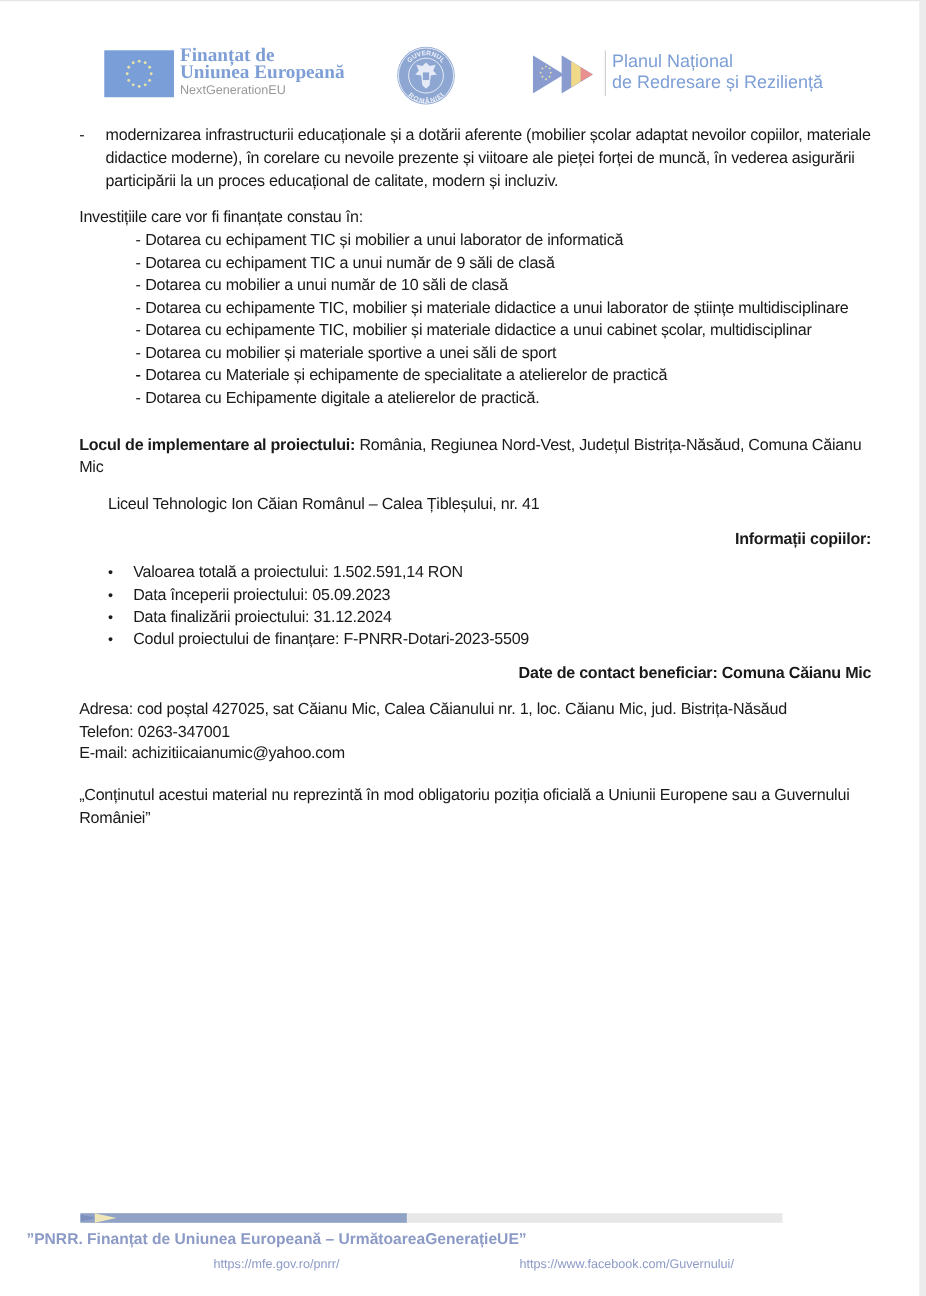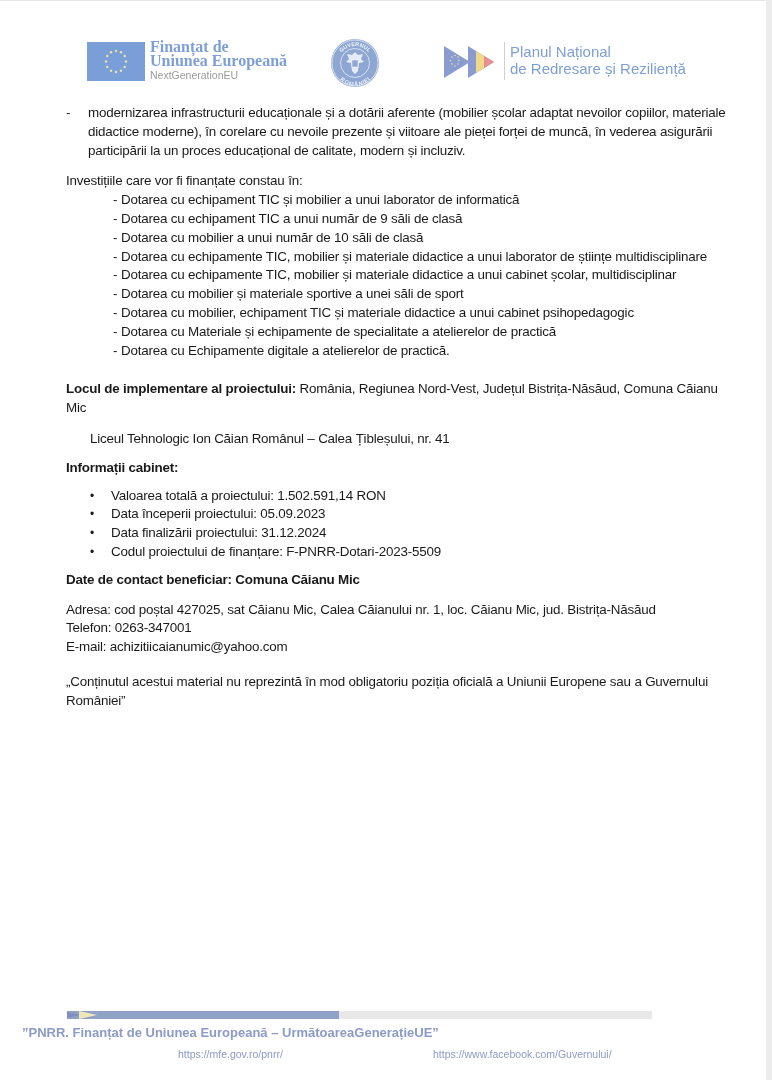--- a/index.html
+++ b/index.html
@@ -23,21 +23,21 @@
     .pnrr-text { position: absolute; left: 510px; top: 5px; line-height: 17px; font-size: 15px; color: #7e9fd6; }
 
     
     .content { position: absolute; left: 66px; top: 104px; width: 660px; font-size: 13.4px; line-height: 18.8px; letter-spacing: -0.2px; }
     .dash-item { position: relative; padding-left: 22px; }
     .dash-item .dash { position: absolute; left: 0; top: 0; }
     .para { margin-top: 10px; }
     .inv-list { margin: 0; padding: 0; list-style: none; }
     .inv-list li { position: relative; padding-left: 55px; }
     .inv-list li .dash { position: absolute; left: 47px; top: 0; }
-    .b { font-weight: bold; }
+    .b { font-weight: bold; text-align: right; }
     .indent { padding-left: 24px; }
     .info-list { margin: 4px 0 0 0; padding: 0; list-style: none; }
     .info-list li { position: relative; padding-left: 45px; }
     .info-list li .bullet { position: absolute; left: 24px; top: 0; font-size: 12px; }
     .italic { }
 
     
     .footer-bar { position: absolute; left: 67px; top: 1011px; width: 585px; height: 8px; background: #e8e8e8; }
     .footer-bar .fill { position: absolute; left: 0; top: 0; width: 272px; height: 8px; background: #90a3c6; }
     .footer-bar svg { position: absolute; left: 0; top: -1px; }
@@ -127,31 +127,31 @@
   </div>
 
   <div class="para" style="margin-top:12px;">Investițiile care vor fi finanțate constau în:</div>
   <ul class="inv-list">
     <li><span class="dash">-</span><span>Dotarea cu echipament TIC și mobilier a unui laborator de informatică</span></li>
     <li><span class="dash">-</span><span>Dotarea cu echipament TIC a unui număr de 9 săli de clasă</span></li>
     <li><span class="dash">-</span><span>Dotarea cu mobilier a unui număr de 10 săli de clasă</span></li>
     <li><span class="dash">-</span><span>Dotarea cu echipamente TIC, mobilier și materiale didactice a unui laborator de științe multidisciplinare</span></li>
     <li><span class="dash">-</span><span>Dotarea cu echipamente TIC, mobilier și materiale didactice a unui cabinet școlar, multidisciplinar</span></li>
     <li><span class="dash">-</span><span>Dotarea cu mobilier și materiale sportive a unei săli de sport</span></li>
-    <li><span class="dash">-</span><span>Dotarea cu mobilier, echipament TIC și materiale didactice a unui cabinet psihopedagogic</span></li>
+    <li><span class="dash">-</span></li>
     <li><span class="dash">-</span><span>Dotarea cu Materiale și echipamente de specialitate a atelierelor de practică</span></li>
     <li><span class="dash">-</span><span>Dotarea cu Echipamente digitale a atelierelor de practică.</span></li>
   </ul>
 
   <div class="para" style="margin-top:20px;">
     <span class="b">Locul de implementare al proiectului:</span><span> România, Regiunea Nord-Vest, Județul Bistrița-Năsăud, Comuna Căianu Mic</span>
   </div>
   <div class="para indent" style="margin-top:12px;">Liceul Tehnologic Ion Căian Românul – Calea Țibleșului, nr. 41</div>
 
-  <div class="para b" style="margin-top:10px;">Informații cabinet:</div>
+  <div class="para b" style="margin-top:10px;">Informații copiilor:</div>
   <ul class="info-list" style="margin-top:9px;">
     <li><span class="bullet">•</span><span>Valoarea totală a proiectului: 1.502.591,14 RON</span></li>
     <li><span class="bullet">•</span><span>Data începerii proiectului: 05.09.2023</span></li>
     <li><span class="bullet">•</span><span>Data finalizării proiectului: 31.12.2024</span></li>
     <li><span class="bullet">•</span><span>Codul proiectului de finanțare: F-PNRR-Dotari-2023-5509</span></li>
   </ul>
 
   <div class="para b" style="margin-top:9px;">Date de contact beneficiar: Comuna Căianu Mic</div>
   <div class="para" style="margin-top:11px;">Adresa: cod poștal 427025, sat Căianu Mic, Calea Căianului nr. 1, loc. Căianu Mic, jud. Bistrița-Năsăud</div>
   <div>Telefon: 0263-347001</div>

